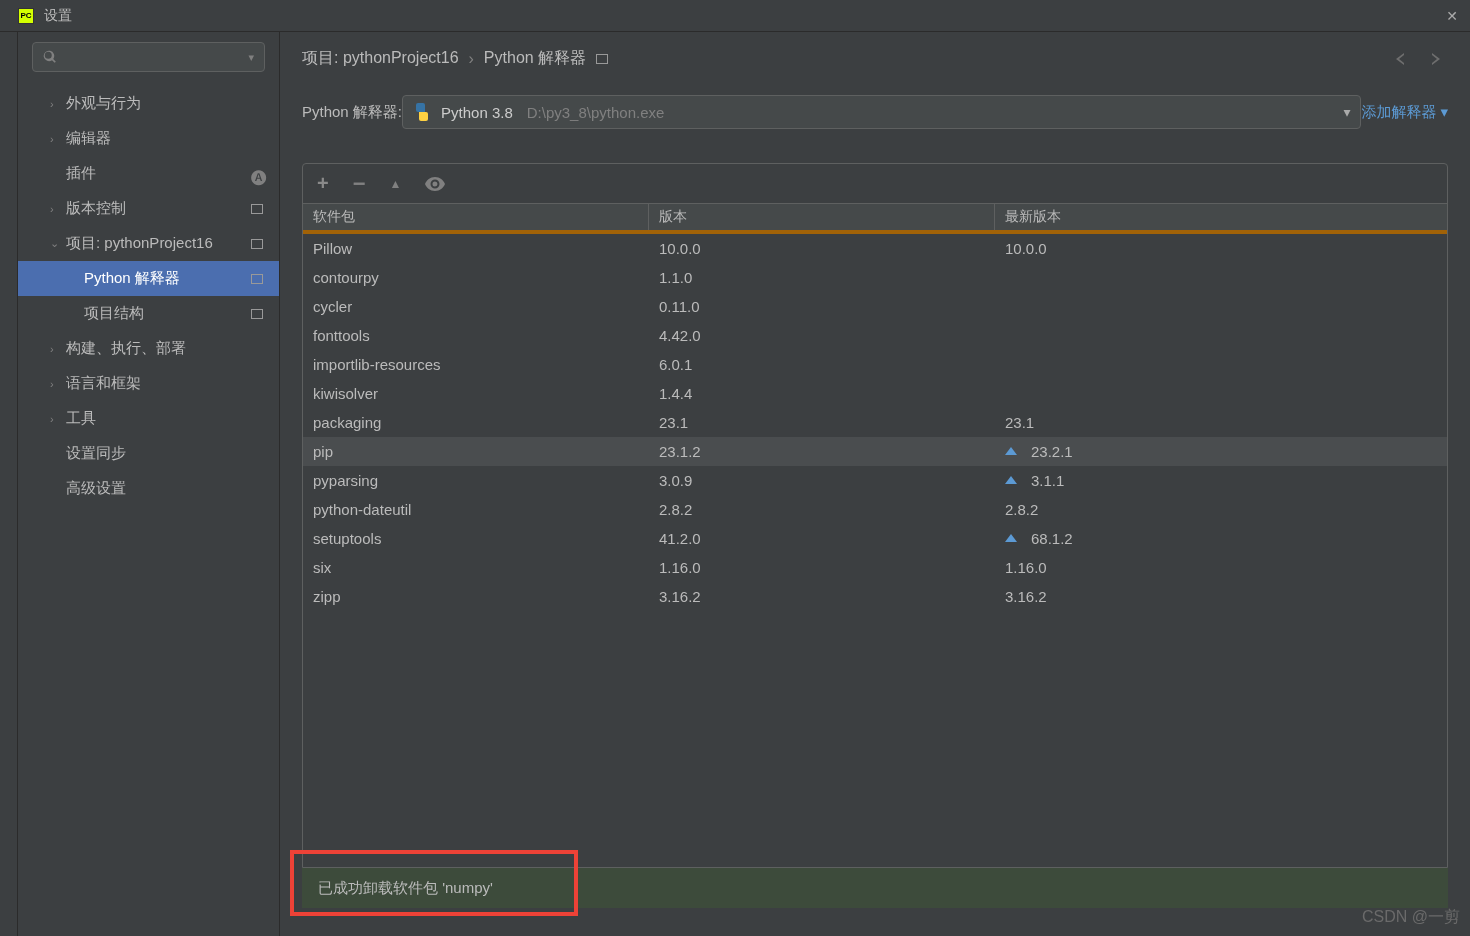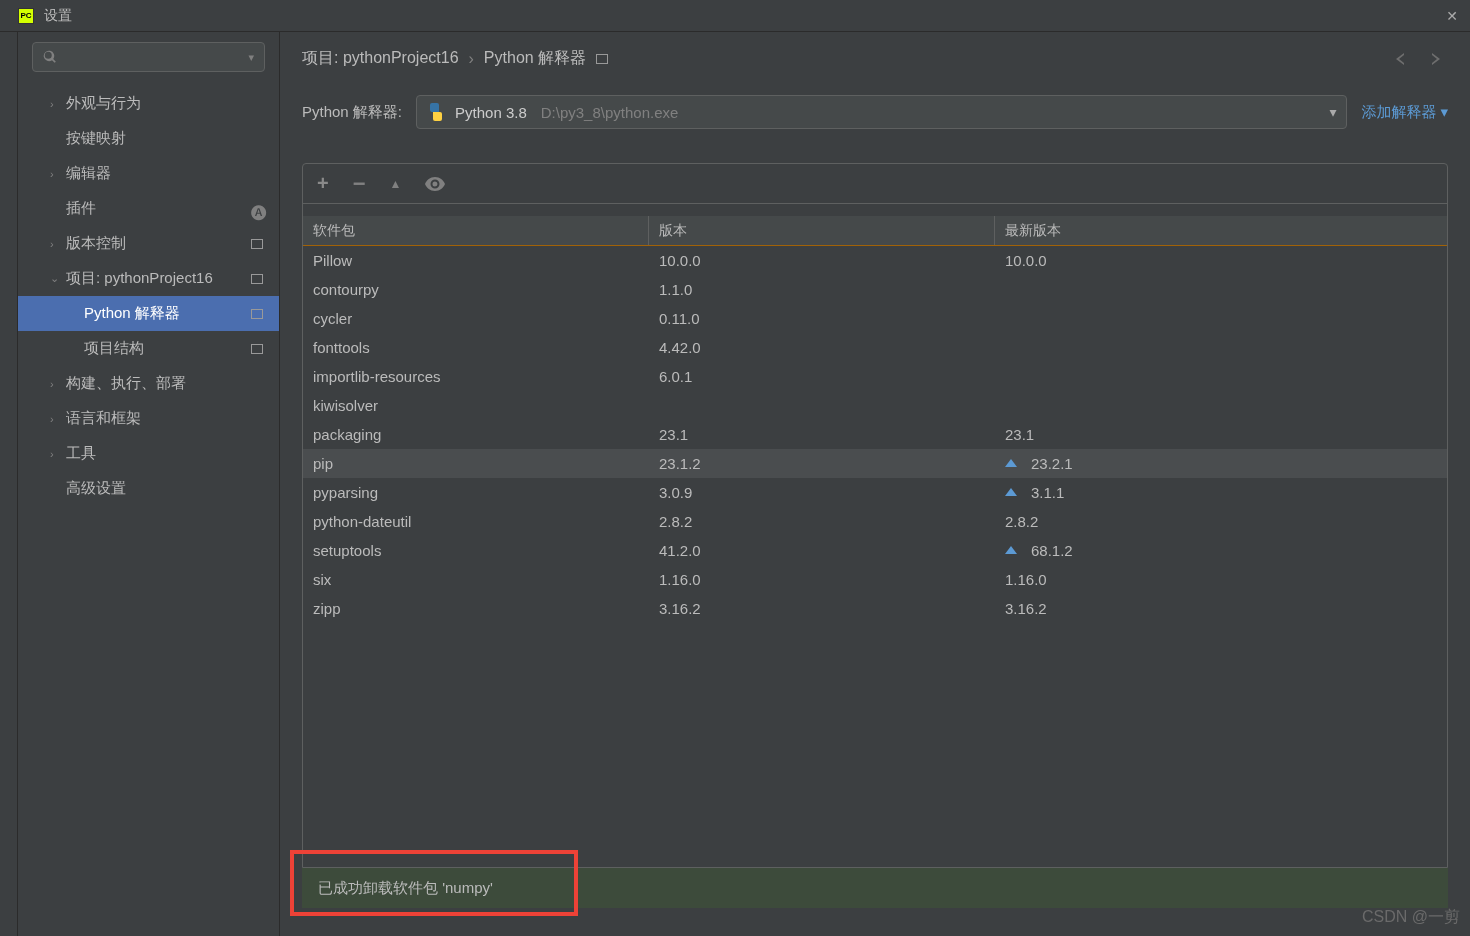--- a/index.html
+++ b/index.html
@@ -31,39 +31,39 @@
     .tree-badge { width: 16px; height: 14px; color: #808080; font-size: 13px; }
     .badge-sq { width: 12px; height: 10px; border: 1px solid #999; display: inline-block; }
     
     .main { flex: 1; display: flex; flex-direction: column; background: #3c3f41; padding: 0; }
     
     .crumb-row { display: flex; align-items: center; padding: 16px 24px 14px 22px; font-size: 16px; color: #bbbbbb; }
     .crumb-row .sep { margin: 0 10px; color: #808080; }
     .crumb-nav { margin-left: auto; display: flex; gap: 14px; }
     .crumb-nav svg { fill: #6e6e6e; cursor: pointer; }
     
-    .interp-row { display: flex; align-items: center; padding: 12px 22px 10px 22px; gap: 14px; }
+    .interp-row { display: flex; align-items: center; padding: 12px 22px 10px 22px; }
     .interp-label { font-size: 15px; color: #bbbbbb; }
     .interp-select { flex: 1; height: 34px; background: #45494a; border: 1px solid #5e6060; border-radius: 4px; display: flex; align-items: center; padding: 3px 10px; gap: 10px; cursor: pointer; }
     .py-icon { width: 18px; height: 18px; position: relative; }
     .py-icon::before { content: ""; position: absolute; width: 9px; height: 9px; background: #3673a5; border-radius: 2px 2px 0 2px; top: 0; left: 3px; }
     .py-icon::after { content: ""; position: absolute; width: 9px; height: 9px; background: #fed142; border-radius: 0 2px 2px 2px; bottom: 0; right: 3px; }
     .interp-name { color: #ccc; font-size: 15px; }
     .interp-path { color: #808080; font-size: 15px; margin-left: 4px; }
     .interp-chev { margin-left: auto; color: #aaa; }
     .add-interp { color: #5c9ad4; font-size: 15px; cursor: pointer; display: flex; align-items: center; gap: 4px; }
     
     .pkg-section { margin: 24px 22px 0 22px; border: 1px solid #5e6060; border-radius: 4px 4px 0 0; display: flex; flex-direction: column; flex: 1; overflow: hidden; }
     .pkg-toolbar { height: 40px; display: flex; align-items: center; gap: 24px; padding: 0 14px; border-bottom: 1px solid #5e6060; }
     .pkg-tool { color: #808080; cursor: pointer; display: flex; align-items: center; }
     .pkg-tool.plus { color: #8a8a8a; font-size: 20px; font-weight: bold; }
     .pkg-tool.minus { font-size: 22px; font-weight: bold; }
     .pkg-tool.up { font-size: 12px; }
     
-    .pkg-header { display: flex; height: 30px; background: #45494a; border-bottom: 1px solid #a16207; font-size: 14px; color: #bbbbbb; margin-top: 12px; }
+    .pkg-header { display: flex; height: 30px; background: #45494a; border-bottom: 4px solid #a16207; font-size: 14px; color: #bbbbbb; }
     .col1 { width: 346px; padding-left: 10px; display: flex; align-items: center; border-right: 1px solid #5e6060; }
     .col2 { width: 346px; padding-left: 10px; display: flex; align-items: center; border-right: 1px solid #5e6060; }
     .col3 { flex: 1; padding-left: 10px; display: flex; align-items: center; gap: 8px; }
     
     .pkg-list { flex: 1; overflow-y: auto; }
     .pkg-row { display: flex; height: 29px; font-size: 15px; color: #bbbbbb; cursor: default; }
     .pkg-row.selected { background: #4a4d4f; }
     .up-arrow { display: inline-flex; align-items: center; margin-right: 6px; }
     .up-arrow svg { fill: #5c9ad4; }
     
@@ -96,24 +96,20 @@
             </svg>
           <span style="color:#808080;font-size:11px;margin-left:auto;">▾</span>
         </div>
       </div>
       <div class="tree" id="tree">
           <div class="tree-item indent1">
             <span class="tree-arrow">›</span>
             <span class="tree-label">外观与行为</span>
           </div>
           <div class="tree-item indent1">
-            <span class="tree-arrow"></span>
-            <span class="tree-label">按键映射</span>
-          </div>
-          <div class="tree-item indent1">
             <span class="tree-arrow">›</span>
             <span class="tree-label">编辑器</span>
           </div>
           <div class="tree-item indent1">
             <span class="tree-arrow"></span>
             <span class="tree-label">插件</span>
             <span class="tree-badge" style="font-size:15px;">🅐</span>
           </div>
           <div class="tree-item indent1">
             <span class="tree-arrow">›</span>
@@ -139,20 +135,24 @@
             <span class="tree-arrow">›</span>
             <span class="tree-label">构建、执行、部署</span>
           </div>
           <div class="tree-item indent1">
             <span class="tree-arrow">›</span>
             <span class="tree-label">语言和框架</span>
           </div>
           <div class="tree-item indent1">
             <span class="tree-arrow">›</span>
             <span class="tree-label">工具</span>
+          </div>
+          <div class="tree-item indent1">
+            <span class="tree-arrow"></span>
+            <span class="tree-label">设置同步</span>
           </div>
           <div class="tree-item indent1">
             <span class="tree-arrow"></span>
             <span class="tree-label">高级设置</span>
           </div>
         </div>
     </div>
 
     <div class="main">
       <div class="crumb-row">
@@ -221,20 +221,21 @@
               <div class="col2" style="border:none">4.42.0</div>
               <div class="col3"></div>
             </div>
             <div class="pkg-row">
               <div class="col1" style="border:none">importlib-resources</div>
               <div class="col2" style="border:none">6.0.1</div>
               <div class="col3"></div>
             </div>
             <div class="pkg-row">
               <div class="col1" style="border:none">kiwisolver</div>
+              <div class="col2" style="border:none">1.4.4</div>
               <div class="col3"></div>
             </div>
             <div class="pkg-row">
               <div class="col1" style="border:none">packaging</div>
               <div class="col2" style="border:none">23.1</div>
               <div class="col3">23.1</div>
             </div>
             <div class="pkg-row selected">
               <div class="col1" style="border:none">pip</div>
               <div class="col2" style="border:none">23.1.2</div>

